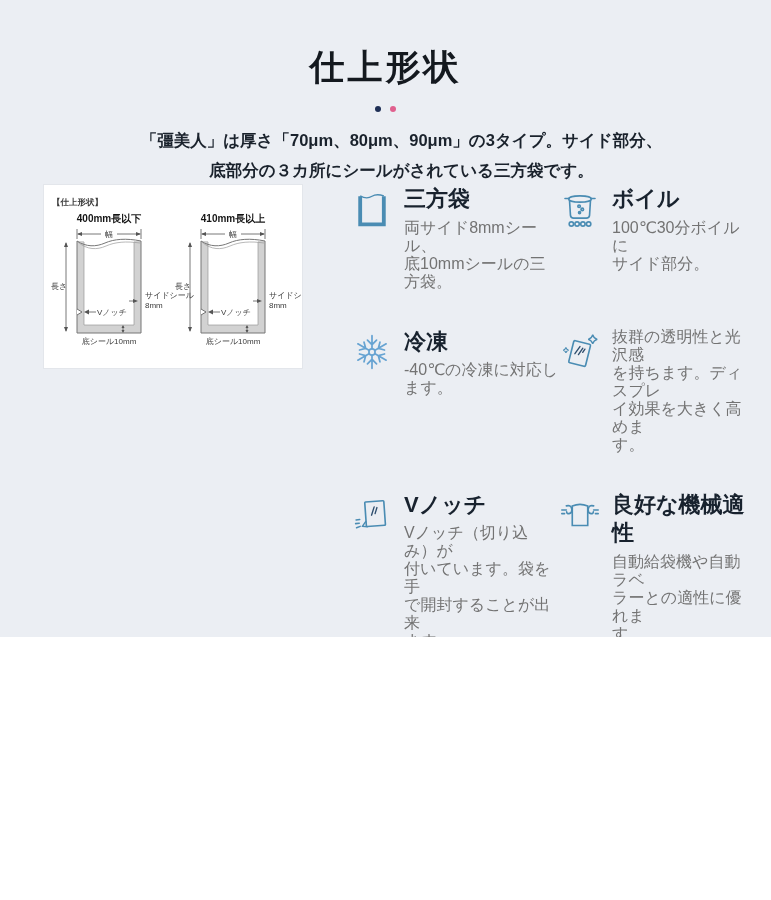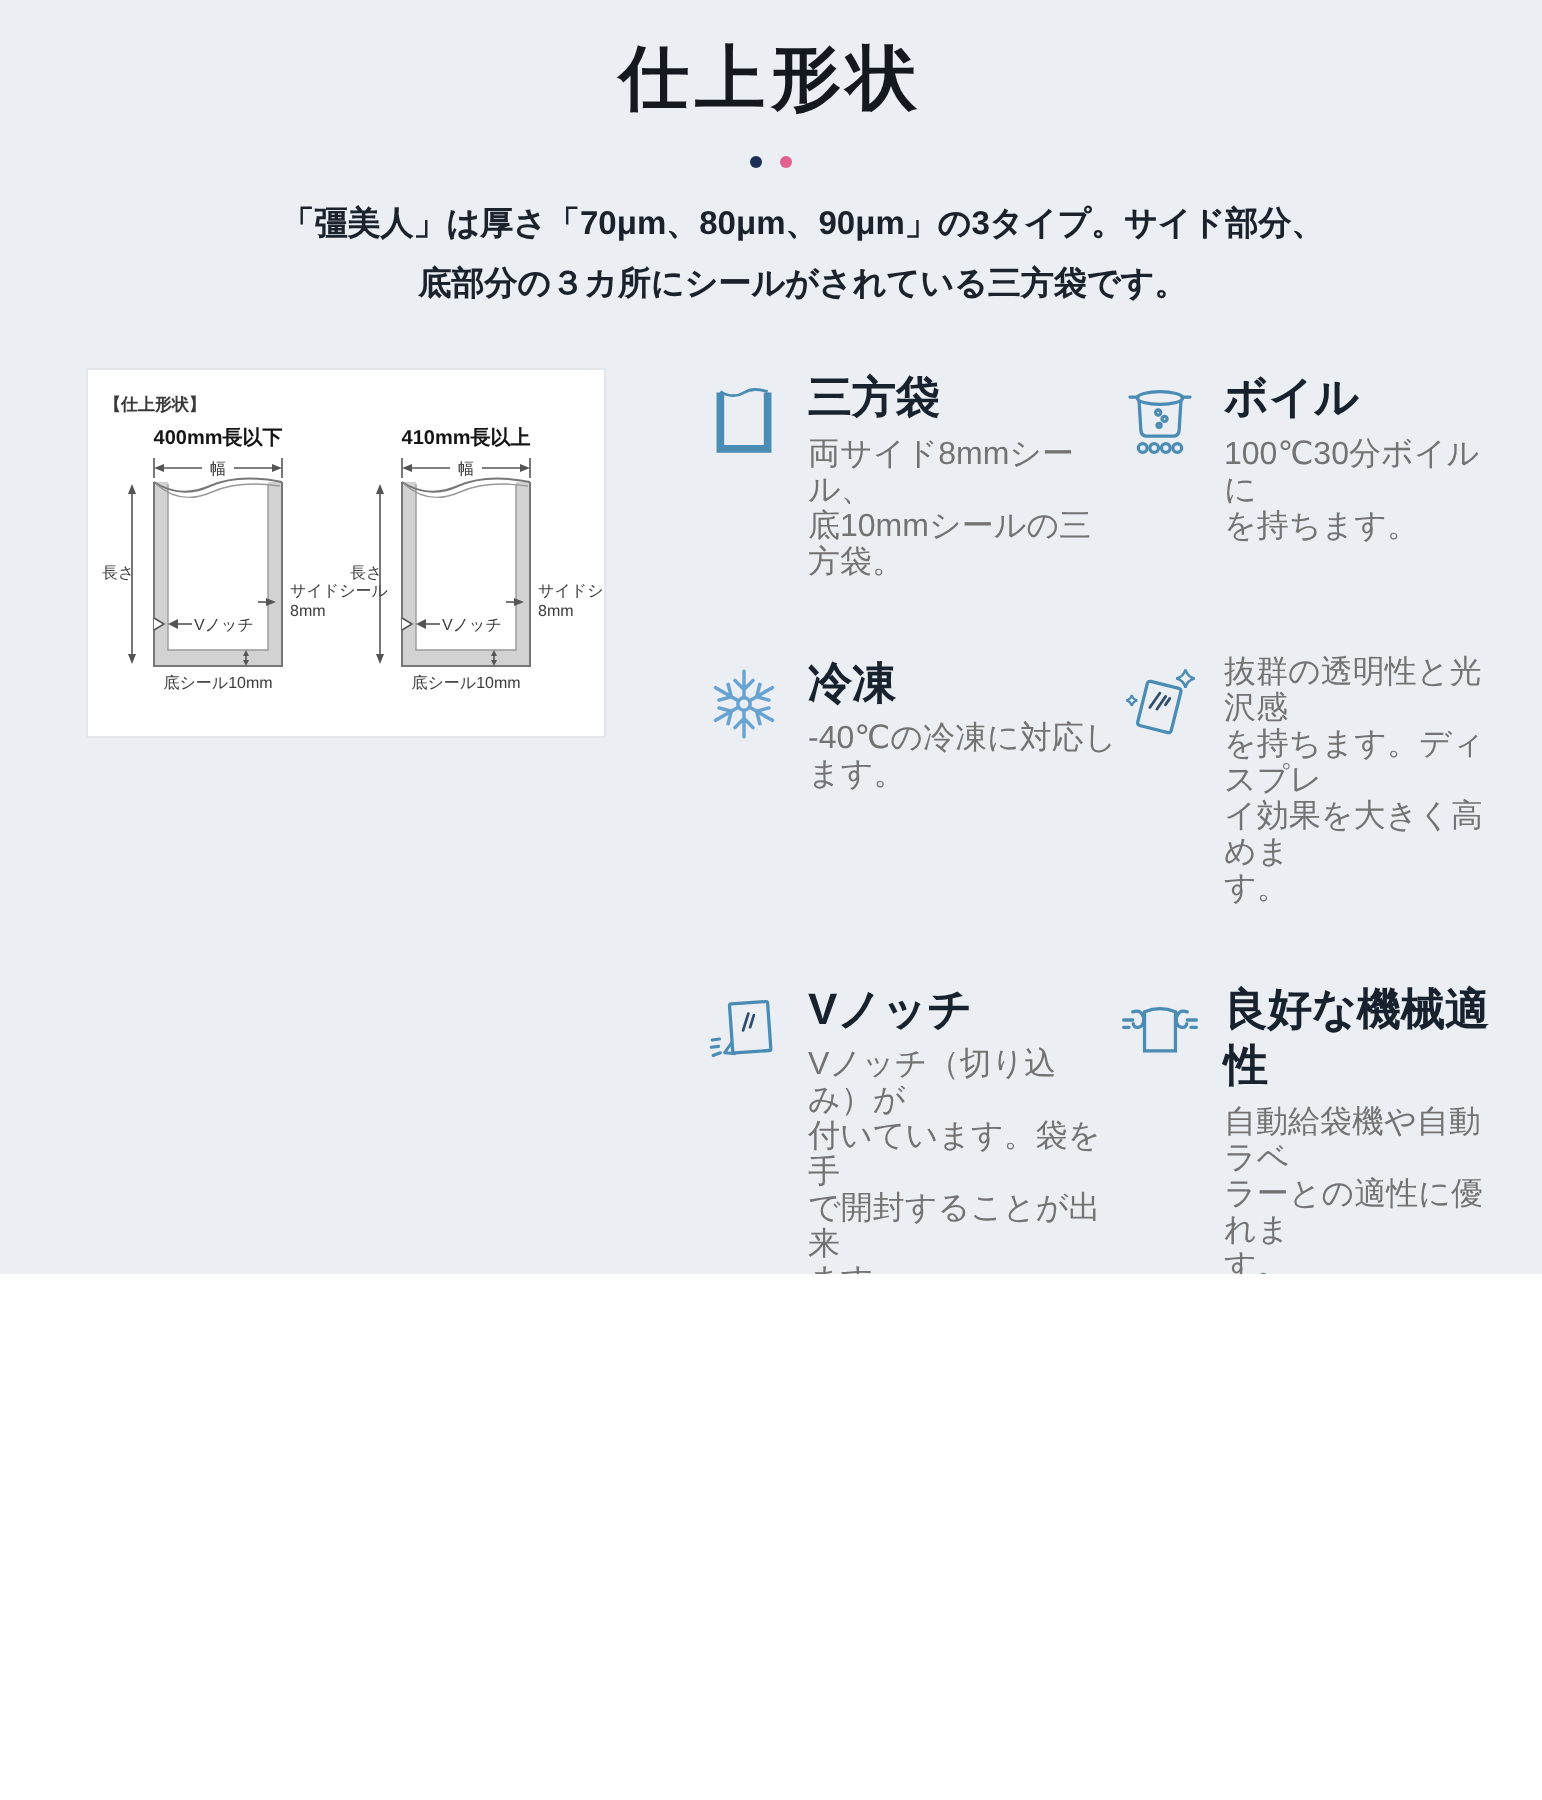--- a/index.html
+++ b/index.html
@@ -5,21 +5,21 @@
   * { margin:0; padding:0; box-sizing:border-box; }
   body {
     font-family: "Liberation Sans", "DejaVu Sans", sans-serif;
     background:#ffffff;
   }
   .page { position:relative; width:771px; height:900px; background:#ffffff; overflow:hidden; }
   .hero {
     position:relative; width:771px; height:637px; background:#ebeef3;
   }
   .section-title {
-    padding-top:16px; text-align:center;
+    padding-top:44px; text-align:center;
     font-size:35px; font-weight:bold; letter-spacing:3px; color:#14191f;
   }
   .pager-dots { display:flex; justify-content:center; gap:9px; margin-top:15px; }
   .pager-dots span { width:6px; height:6px; border-radius:50%; display:inline-block; }
   .dot-navy { background:#1e2f55; }
   .dot-pink { background:#e0608e; }
   .section-desc {
     margin-top:13px; text-align:center; white-space:pre-line;
     font-size:16.5px; font-weight:bold; line-height:30px; color:#1a222c;padding-left:32px;
   }
@@ -161,21 +161,21 @@
             <circle cx="21.5" cy="26" r="1.1"></circle>
             <circle cx="12.5" cy="38.5" r="2.4"></circle>
             <circle cx="18.8" cy="38.5" r="2.4"></circle>
             <circle cx="25.2" cy="38.5" r="2.4"></circle>
             <circle cx="31.5" cy="38.5" r="2.4"></circle>
           </g>
         </svg>
         <div>
           <h3>ボイル</h3>
           <p>100℃30分ボイルに
-を持ちます。</p>
+サイド部分。</p>
         </div>
       </div>
 
       <div class="feature">
         <svg class="ficon" viewBox="0 0 44 44">
           <defs>
             <g id="sf-arm" fill="none" stroke="#66a3d2" stroke-width="1.9" stroke-linecap="round">
               <path d="M22 4 V40 M17 9 L22 14 L27 9 M17 35 L22 30 L27 35"></path>
             </g>
           </defs>

